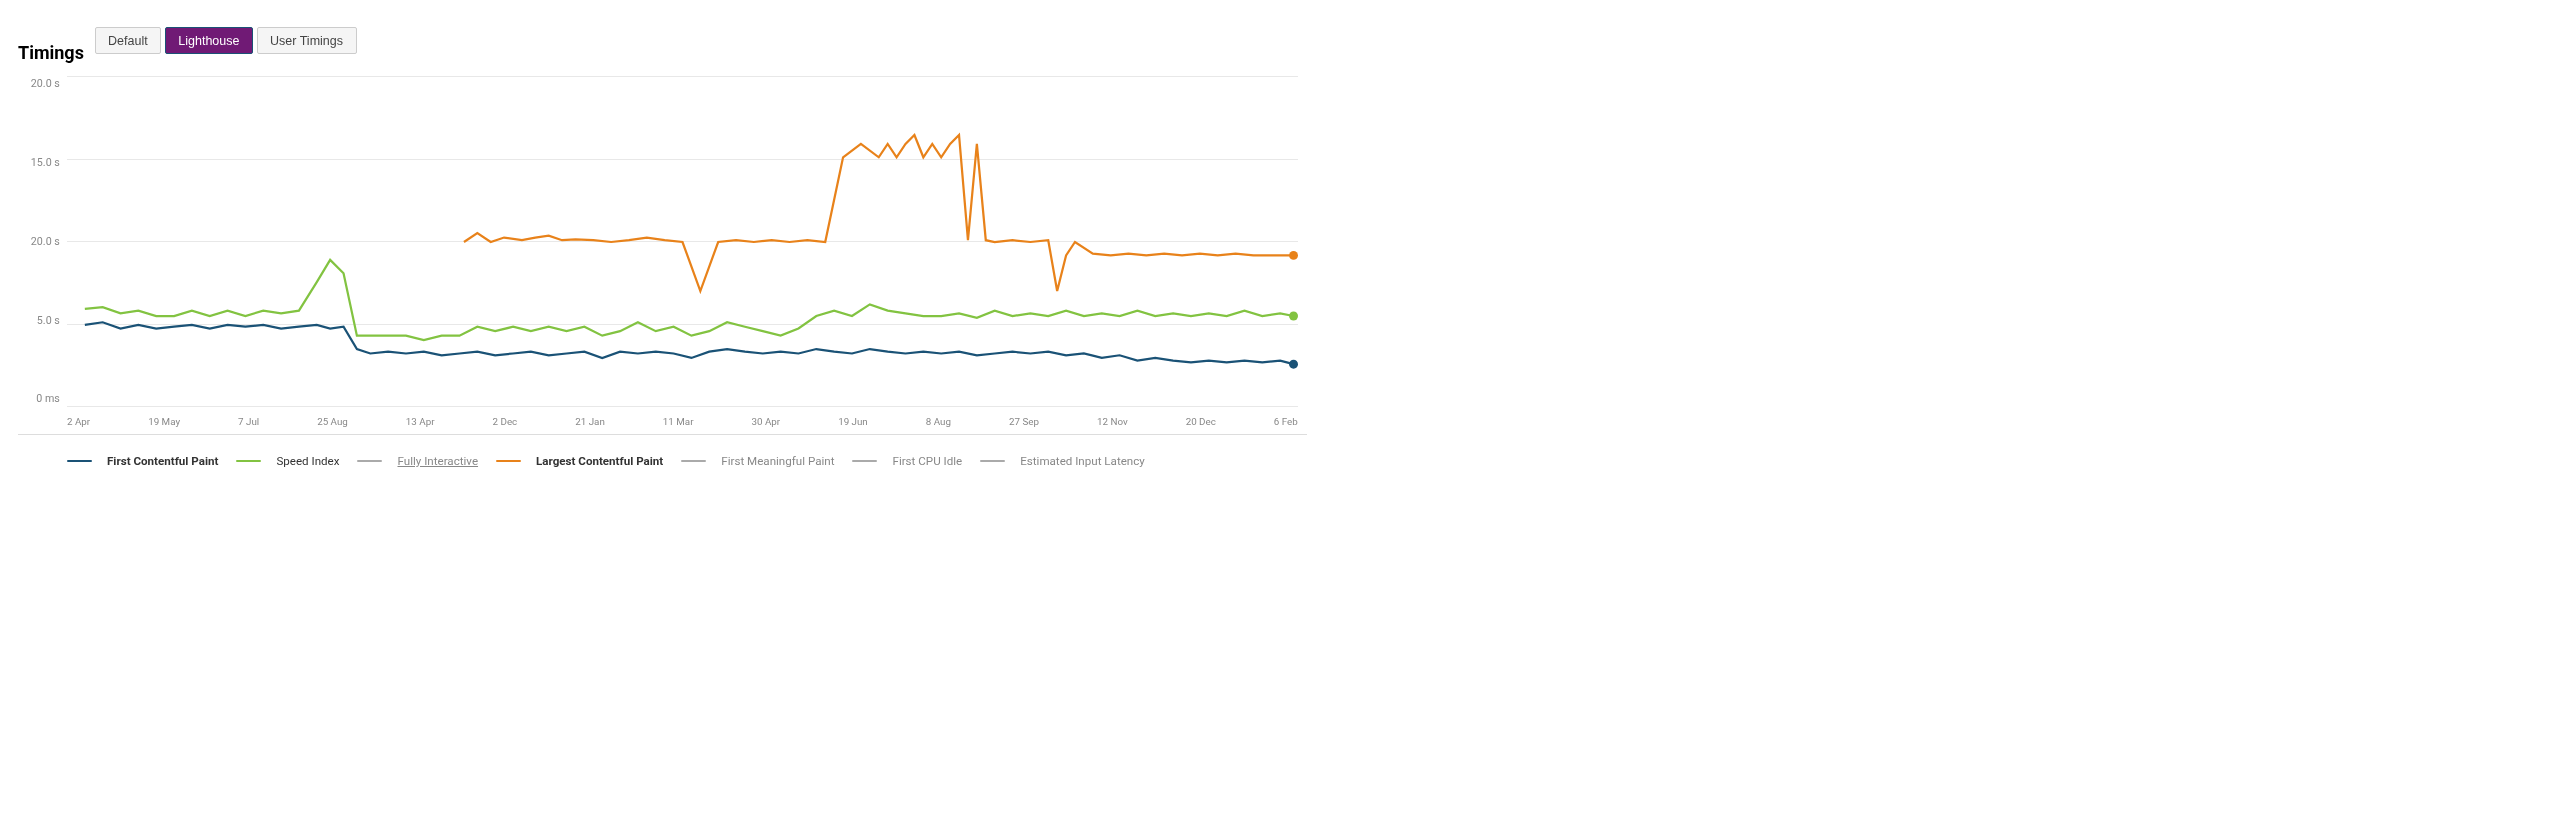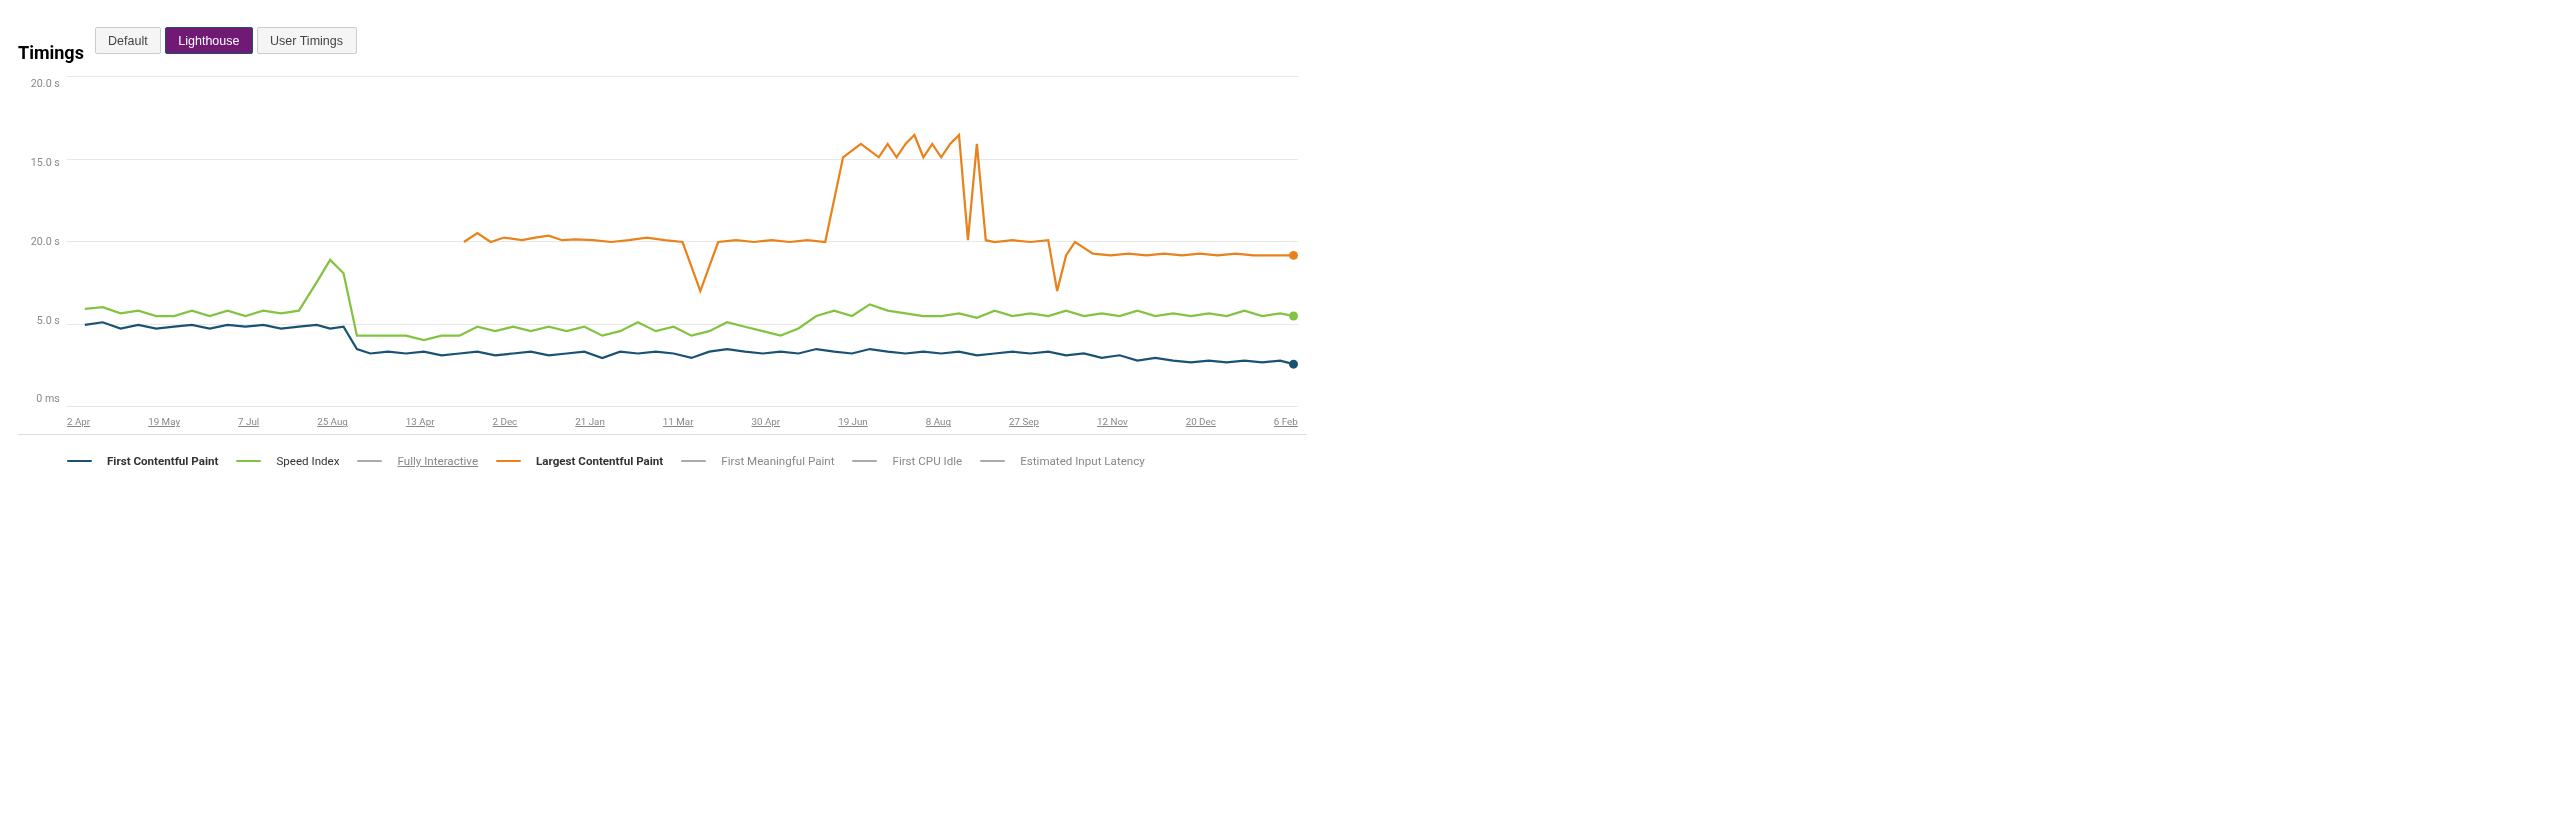--- a/index.html
+++ b/index.html
@@ -89,21 +89,20 @@
       right: 9px;
       bottom: 0;
       height: 25px;
       display: flex;
       justify-content: space-between;
       align-items: center;
     }
     .x-label {
       font-size: 9.8px;
       color: #888;
-      text-decoration: underline;
     }
     .legend {
       display: flex;
       flex-wrap: wrap;
       gap: 18px;
       margin-top: 10.7px;
       padding-left: 49px;
     }
     .legend-item {
       display: flex;

